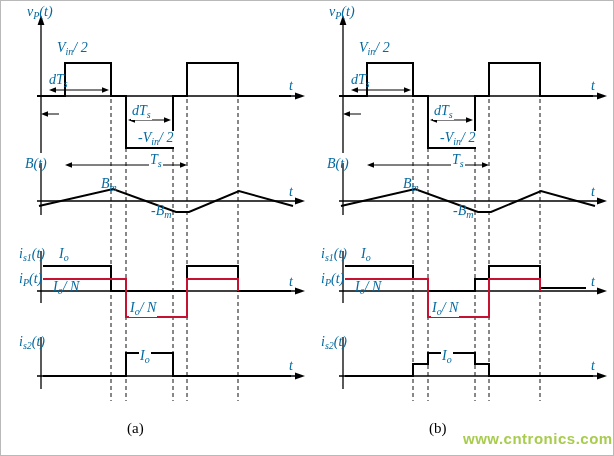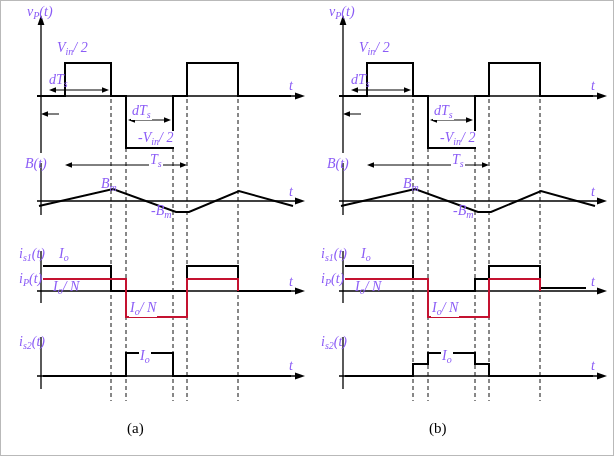--- a/index.html
+++ b/index.html
@@ -1,19 +1,19 @@
 <!DOCTYPE html>
 <html><head>
 <meta charset="utf-8">
 <style>
   html,body{margin:0;padding:0;background:#e9e9e9;}
   #fig{position:relative;width:614px;height:456px;background:#fff;border:1px solid #b9b9b9;box-sizing:border-box;overflow:hidden;}
   #wave-svg{position:absolute;left:0;top:0;}
   .w{fill:none;stroke-width:2;stroke-linejoin:miter;}
-  .lbl{position:absolute;font:italic 14px "Liberation Serif",serif;color:#8b5cf6;white-space:nowrap;line-height:1;}
+  .lbl{position:absolute;font:italic 14px "Liberation Serif",serif;color:#0369a1;white-space:nowrap;line-height:1;}
   .lbl sub{font-size:10px;font-style:italic;vertical-align:-3px;}
   .bg{background:#fff;padding:0 1px;}
   .caption{position:absolute;font:15px "Liberation Serif",serif;color:#000;line-height:1;}
   .watermark{position:absolute;font:bold 15px "Liberation Sans",sans-serif;color:#a8cc4e;letter-spacing:.5px;line-height:1;}
 </style>
 </head>
 <body>
 
 <div id="fig">
 
@@ -151,13 +151,14 @@
   <div class="lbl bg" style="left:430px;top:300px"><i>I</i><sub>o</sub><i>/ N</i></div>
   <div class="lbl" style="left:320px;top:334px"><i>i</i><sub>s2</sub><i>(t)</i></div>
   <div class="lbl bg" style="left:440px;top:348px"><i>I</i><sub>o</sub></div>
   <div class="lbl" style="left:590px;top:78px"><i>t</i></div>
   <div class="lbl" style="left:590px;top:184px"><i>t</i></div>
   <div class="lbl" style="left:590px;top:274px"><i>t</i></div>
   <div class="lbl" style="left:590px;top:358px"><i>t</i></div>
 
   <div class="caption" style="left:126px;top:420px">(a)</div>
   <div class="caption" style="left:428px;top:420px">(b)</div>
+  <div class="watermark" style="left:462px;top:430px">www.cntronics.com</div>
 </div>
 
 </body></html>

